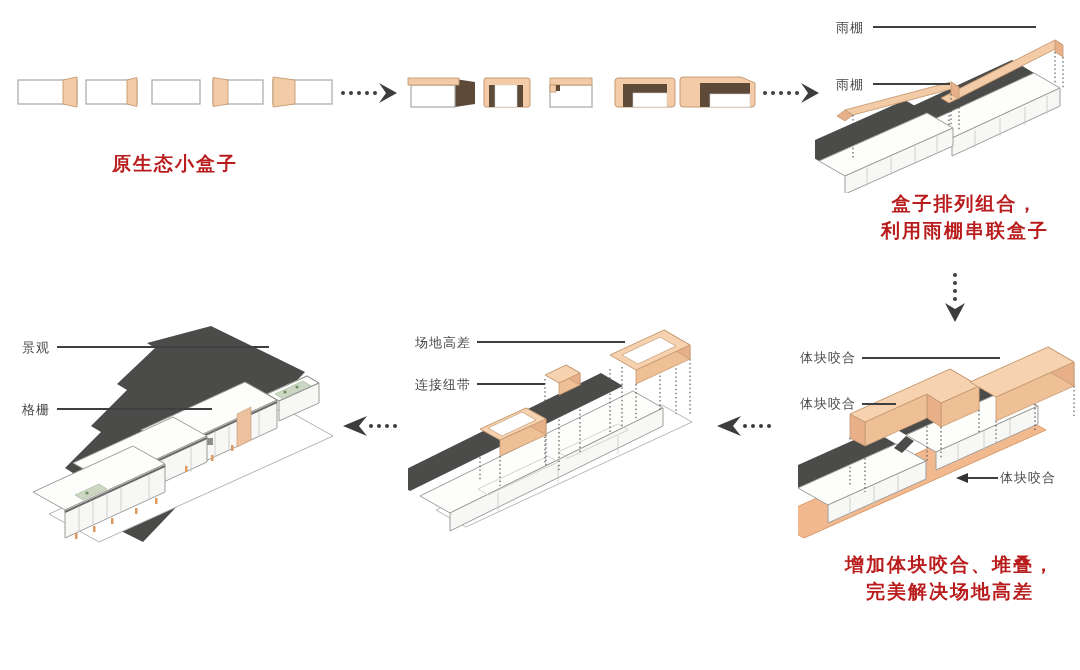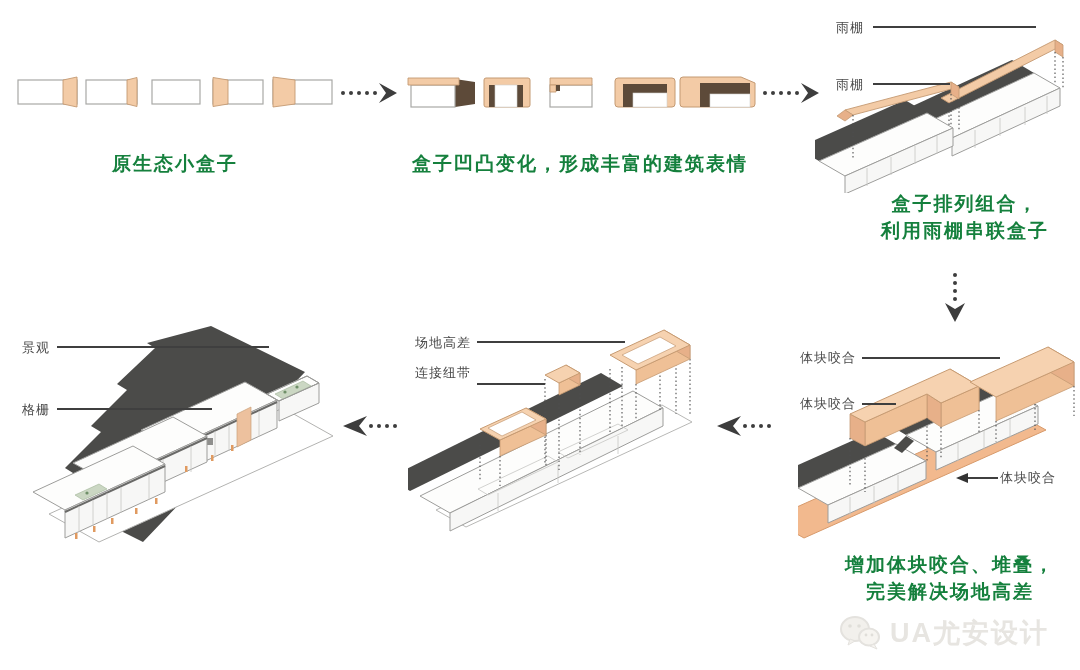--- a/index.html
+++ b/index.html
@@ -1,19 +1,19 @@
 <!DOCTYPE html>
 <html><head>
 <meta charset="utf-8">
 <style>
   html,body{margin:0;padding:0;background:#fff;}
   .canvas{position:relative;width:1080px;height:670px;background:#fff;overflow:hidden;
           font-family:"Liberation Sans",sans-serif;}
   .abs{position:absolute;}
-  .caption{position:absolute;text-align:center;color:#15803d;font-size:19px;font-weight:600;
+  .caption{position:absolute;text-align:center;color:#b91c1c;font-size:19px;font-weight:600;
            letter-spacing:2px;line-height:27px;}
   .lbl{position:absolute;color:#4a4a4a;font-size:13px;font-weight:500;letter-spacing:1px;white-space:nowrap;}
   .leader{position:absolute;height:2px;background:#3f3f3f;}
   .leader-arrow-left{position:absolute;width:0;height:0;border-top:5px solid transparent;
            border-bottom:5px solid transparent;border-right:12px solid #333;}
   .wm{position:absolute;display:flex;align-items:center;gap:8px;color:#e7e5e1;
       font-size:27px;font-weight:700;letter-spacing:2px;}
   
   .wbox{fill:#ffffff;stroke:#a8a8a6;stroke-width:1.2;}
   .wfill{fill:#ffffff;stroke:#cfcfcd;stroke-width:.6;}
@@ -79,21 +79,20 @@
     <rect x="151" y="15" width="4" height="6" class="dbr"></rect>
 
     <rect x="210" y="8" width="60" height="29" rx="3" class="pchf"></rect>
     <polygon points="218,14 262,14 262,23 228,23 228,37 218,37" class="dbr"></polygon>
     <rect x="228" y="23" width="34" height="14" class="wfill"></rect>
 
     <path d="M278,7 L336,7 L350,13 L350,34 Q350,37 347,37 L278,37 Q275,37 275,34 L275,10 Q275,7 278,7 Z" class="pchf"></path>
     <polygon points="295,13 345,13 345,24 305,24 305,37 295,37" class="dbr"></polygon>
     <rect x="305" y="24" width="40" height="13" class="wfill"></rect>
   </svg>
-  <div class="caption" style="left:390px;top:150px;width:380px">盒子凹凸变化，形成丰富的建筑表情</div>
 
   <svg class="abs" style="left:760px;top:82px" width="60" height="22" viewBox="0 0 60 22">
     <circle cx="5" cy="11" r="2" class="arrowfill"></circle>
       <circle cx="13" cy="11" r="2" class="arrowfill"></circle>
     <circle cx="21" cy="11" r="2" class="arrowfill"></circle>
       <circle cx="29" cy="11" r="2" class="arrowfill"></circle>
     <circle cx="37" cy="11" r="2" class="arrowfill"></circle>
     <path d="M41,1 L59,11 L41,21 L48,11 Z" class="arrowfill"></path>
   </svg>
 
@@ -239,21 +238,21 @@
     <line x1="72" y1="130" x2="72" y2="165" class="dot"></line>
     <line x1="92" y1="141" x2="92" y2="171" class="dot"></line>
     <line x1="138" y1="120" x2="138" y2="152" class="dot"></line>
     <polygon points="92,125 138,104 138,120 92,141" class="pchmid"></polygon>
     <polygon points="138,104 118,93 118,109 138,120" class="pchdk"></polygon>
     <polygon points="72,114 118,93 138,104 92,125" class="pchtop"></polygon>
     <polygon points="80,113 114,97 128,105 94,121" style="fill:#ffffff;stroke:#c49a73;stroke-width:.7"></polygon>
   </svg>
   <div class="lbl" style="left:415px;top:334px">场地高差</div>
   <div class="leader" style="left:477px;top:341px;width:148px"></div>
-  <div class="lbl" style="left:415px;top:364px">连接纽带</div>
+  <div class="lbl" style="left:415px;top:376px">连接纽带</div>
   <div class="leader" style="left:477px;top:383px;width:68px"></div>
 
   <svg class="abs" style="left:338px;top:414px" width="62" height="24" viewBox="0 0 62 24">
     <circle cx="57" cy="12" r="2" class="arrowfill"></circle>
       <circle cx="49" cy="12" r="2" class="arrowfill"></circle>
     <circle cx="41" cy="12" r="2" class="arrowfill"></circle>
       <circle cx="33" cy="12" r="2" class="arrowfill"></circle>
     <path d="M29,2 L5,12 L29,22 L21,12 Z" class="arrowfill"></path>
   </svg>
 
@@ -310,27 +309,14 @@
     <rect x="140" y="188" width="2.5" height="6" class="ppl"></rect>
     <rect x="170" y="156" width="2.5" height="6" class="ppl"></rect>
     <rect x="196" y="145" width="2.5" height="6" class="ppl"></rect>
     <rect x="216" y="135" width="2.5" height="6" class="ppl"></rect>
   </svg>
   <div class="lbl" style="left:22px;top:339px">景观</div>
   <div class="leader" style="left:57px;top:346px;width:212px"></div>
   <div class="lbl" style="left:22px;top:401px">格栅</div>
   <div class="leader" style="left:57px;top:408px;width:155px"></div>
 
-  <div class="wm" style="left:838px;top:614px">
-    <svg width="44" height="38" viewBox="0 0 44 38">
-      <ellipse cx="17" cy="15" rx="14" ry="12" style="fill:#f2f0ec;stroke:#e4e2de;stroke-width:2"></ellipse>
-      <circle cx="12" cy="12" r="1.8" style="fill:#e0ded9"></circle>
-      <circle cx="21" cy="12" r="1.8" style="fill:#e0ded9"></circle>
-      <polygon points="12,25 10,31 17,27" style="fill:#f2f0ec;stroke:#e4e2de;stroke-width:1"></polygon>
-      <ellipse cx="31" cy="23" rx="10" ry="8.5" style="fill:#f6f4f0;stroke:#e4e2de;stroke-width:2"></ellipse>
-      <circle cx="28" cy="21" r="1.4" style="fill:#e0ded9"></circle>
-      <circle cx="34" cy="21" r="1.4" style="fill:#e0ded9"></circle>
-      <polygon points="36,30 39,35 32,32" style="fill:#f6f4f0;stroke:#e4e2de;stroke-width:1"></polygon>
-    </svg>
-    <span>UA尤安设计</span>
-  </div>
 
 </div>
 
 </body></html>

